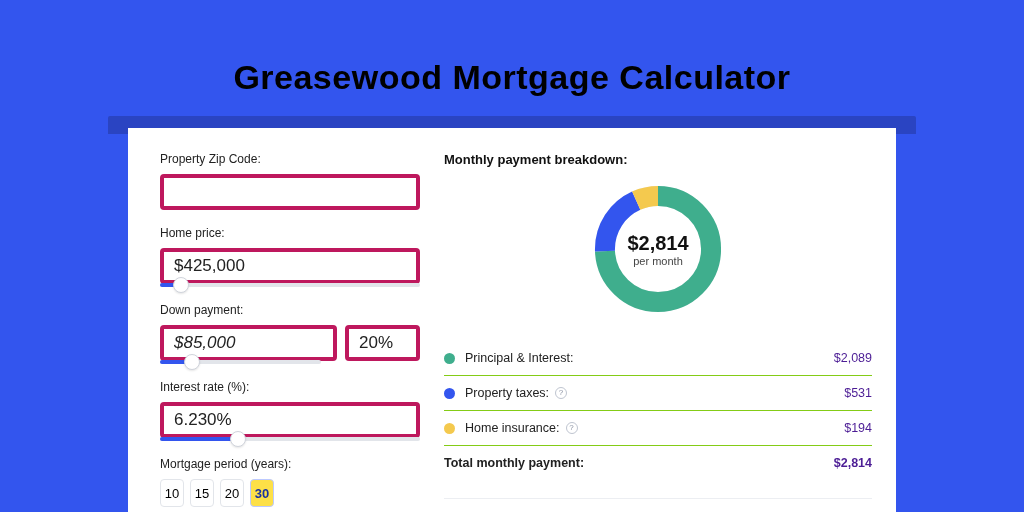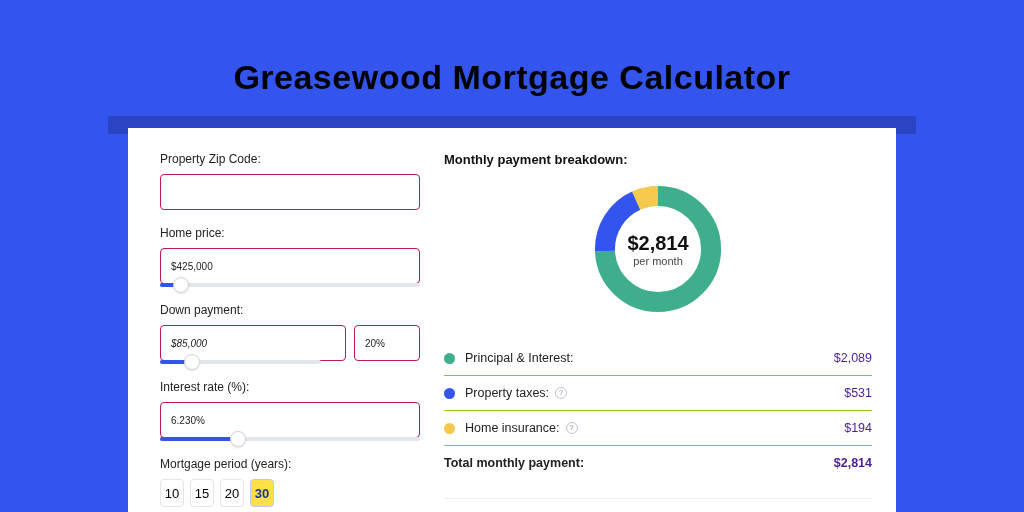--- a/index.html
+++ b/index.html
@@ -51,24 +51,24 @@
   .field { margin-bottom: 16px; }
   .label {
     font-size: 12px;
     color: #222;
     margin-bottom: 8px;
     display: block;
   }
   .input {
     width: 100%;
     height: 36px;
-    border: 1px solid #be185d;
+    border: 4px solid #be185d;
     border-radius: 4px;
     padding: 0 10px;
-    font-size: 10px;
+    font-size: 17px;
     color: #222;
     background: #fff;
   }
   .slider-track {
     position: relative;
     height: 4px;
     background: #e2e5ea;
     border-radius: 2px;
     margin-top: -1px;
   }
@@ -83,21 +83,21 @@
     top: 50%;
     width: 16px; height: 16px;
     background: #fff;
     border: 1px solid #d0d4dc;
     border-radius: 50%;
     transform: translate(-50%, -50%);
     box-shadow: 0 1px 2px rgba(0,0,0,0.1);
   }
   .row { display: flex; gap: 8px; }
   .row .grow { flex: 1; font-style: italic; }
-  .row .short { width: 66px; }
+  .row .short { width: 75px; }
   .segmented { display: flex; gap: 6px; }
   .seg-btn {
     width: 24px; height: 28px;
     border: 1px solid #e2e5ea;
     border-radius: 4px;
     background: #fff;
     font-size: 13px;
     display: flex; align-items: center; justify-content: center;
     cursor: pointer;
   }

